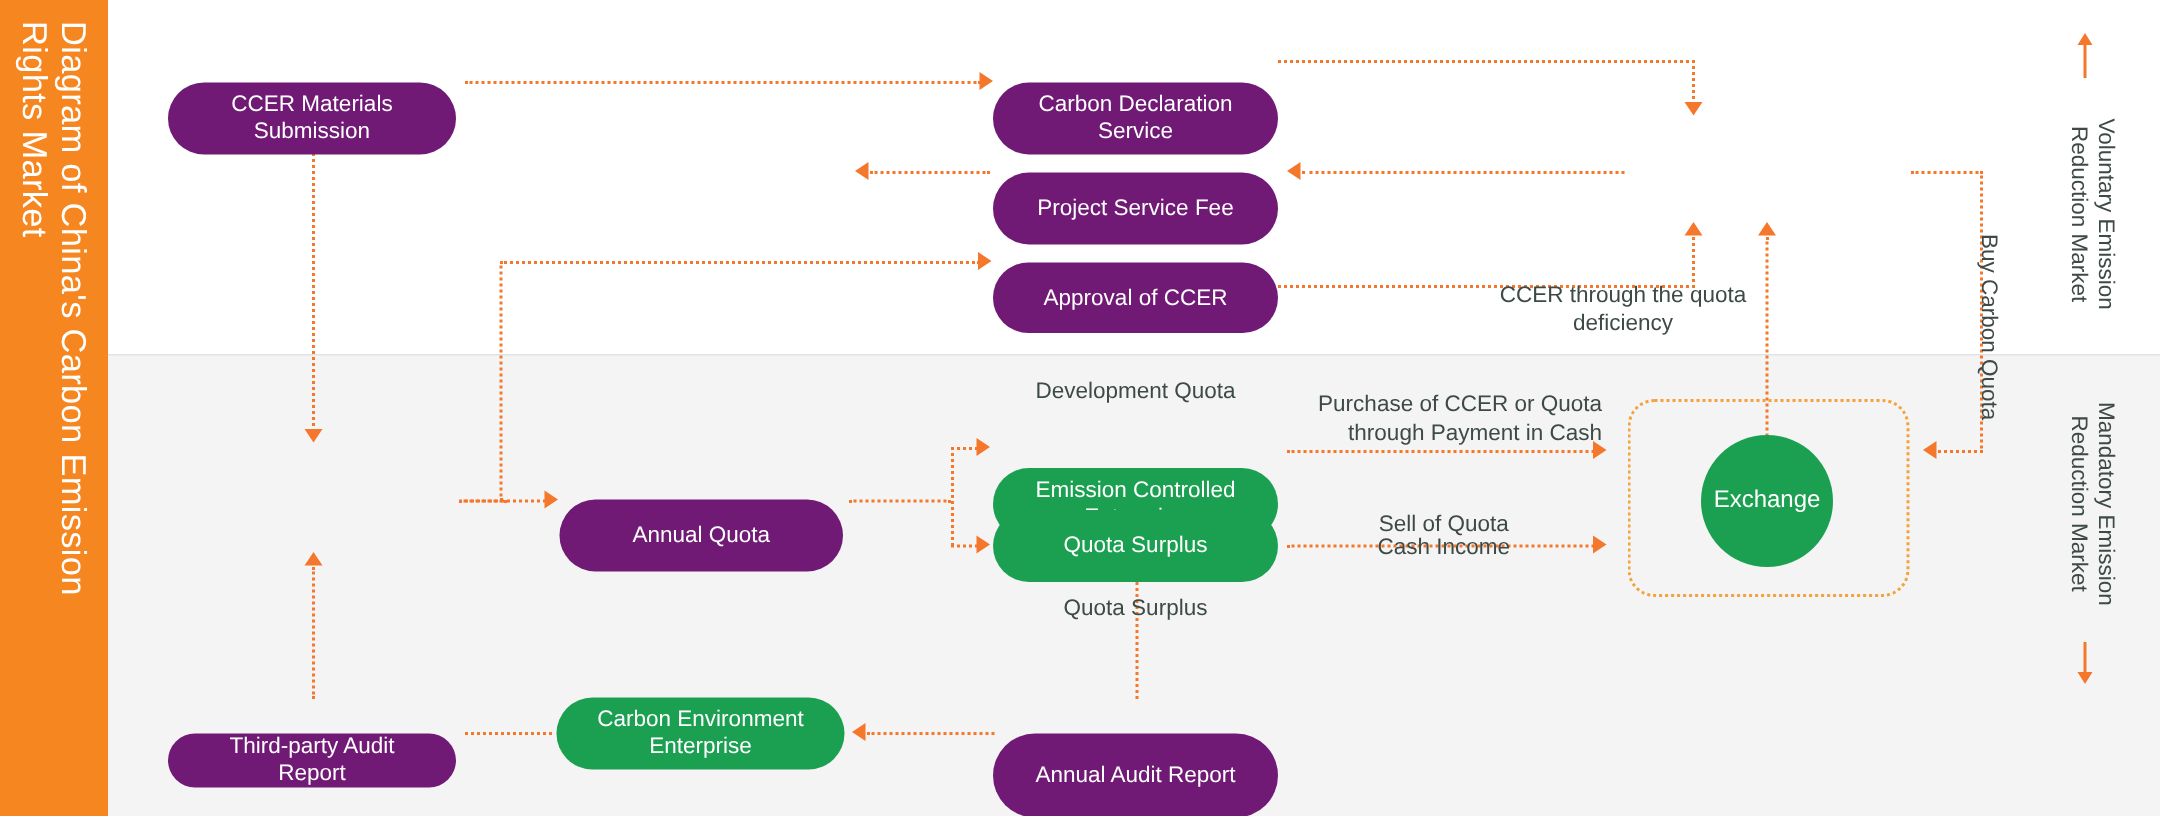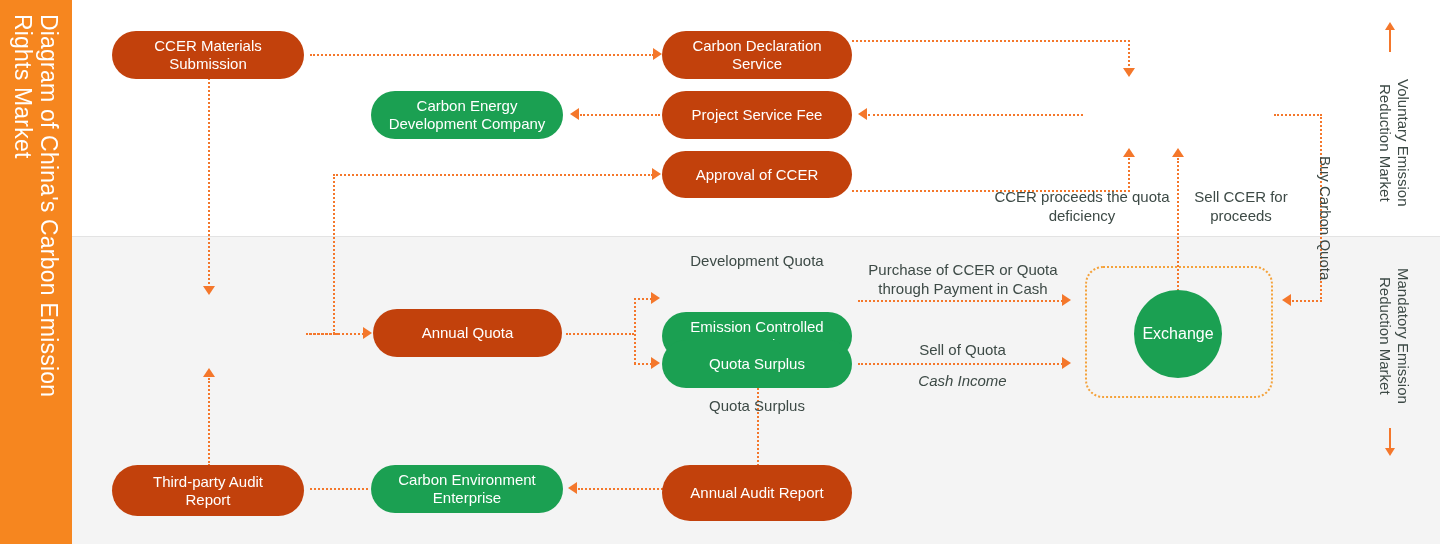--- a/index.html
+++ b/index.html
@@ -26,21 +26,21 @@
     padding-left:14px;box-sizing:border-box;white-space:pre-wrap;
   }
 
   
   .node{
     position:absolute;box-sizing:border-box;
     display:flex;align-items:center;justify-content:center;text-align:center;
     color:#ffffff;font-size:15px;line-height:1.2;
     border-radius:999px;padding:0 10px;
   }
-  .node.orange{background:#c2410c;}
+  .node.orange{background:#701a75;margin-top:24px;}
   .node.green{background:#1BA052;}
   .node.circle{border-radius:50%;background:#1BA052;font-size:16px;}
 
   
   .lbl{
     position:absolute;color:#3d4a46;font-size:15px;line-height:1.25;
     text-align:center;white-space:pre-line;
   }
   .lbl.vert{
     color:#3d4a46;font-size:15px;line-height:1.2;white-space:pre-line;text-align:center;
@@ -140,62 +140,58 @@
   <div class="ar u" style="left:203px;top:368px;"></div>
 
   <div class="exch-box" style="left:1085px;top:266px;width:188px;height:132px;"></div>
 
   <div class="node orange" style="left: 112px; top: 31px; width: 192px; height: 48px; white-space: pre-line;">CCER Materials
 Submission</div>
 
   <div class="node orange" style="left: 662px; top: 31px; width: 190px; height: 48px; white-space: pre-line;">Carbon Declaration
 Service</div>
 
-  <div class="node green" style="left: 371px; top: 91px; width: 192px; height: 48px; white-space: pre-line;">Carbon Energy
-Development Company</div>
 
   <div class="node orange" style="left: 662px; top: 91px; width: 190px; height: 48px; white-space: pre-line;">Project Service Fee</div>
 
   <div class="node orange" style="left: 662px; top: 151px; width: 190px; height: 47px; white-space: pre-line;">Approval of CCER</div>
 
 
 
   <div class="node orange" style="left: 373px; top: 309px; width: 189px; height: 48px; white-space: pre-line;">Annual Quota</div>
 
   <div class="node green" style="left: 662px; top: 276px; width: 190px; height: 48px; white-space: pre-line; margin-top: 36px;">Emission Controlled
 Enterprise</div>
 
   <div class="node green" style="left: 662px; top: 340px; width: 190px; height: 48px; white-space: pre-line;">Quota Surplus</div>
 
   <div class="node circle" style="left: 1134px; top: 290px; width: 88px; height: 88px; white-space: pre-line;">Exchange</div>
 
-  <div class="node orange" style="left: 112px; top: 465px; width: 192px; height: 51px; white-space: pre-line;">Third-party Audit
+  <div class="node orange" style="left: 112px; top: 465px; width: 192px; height: 36px; white-space: pre-line;">Third-party Audit
 Report</div>
 
   <div class="node green" style="left: 371px; top: 465px; width: 192px; height: 48px; white-space: pre-line;">Carbon Environment
 Enterprise</div>
 
   <div class="node orange" style="left: 662px; top: 465px; width: 190px; height: 56px; white-space: pre-line;">Annual Audit Report</div>
 
-  <div class="lbl" style="left: 960px; top: 188px; width: 244px; white-space: pre-line;">CCER proceeds the quota
+  <div class="lbl" style="left: 960px; top: 188px; width: 244px; white-space: pre-line;">CCER through the quota
 deficiency</div>
 
-  <div class="lbl" style="left: 1186px; top: 188px; width: 110px; white-space: pre-line;">Sell CCER for
-proceeds</div>
 
   <div class="lbl vert" style="left: 1316px; top: 138px; height: 160px; white-space: pre-line;">Buy Carbon Quota</div>
 
   <div class="lbl" style="left: 657px; top: 252px; width: 200px; white-space: pre-line;">Development Quota</div>
 
-  <div class="lbl" style="left: 858px; top: 261px; width: 210px; white-space: pre-line;">Purchase of CCER or Quota
+  <div class="lbl" style="left: 858px; top: 261px; width: 210px; white-space: pre-line; text-align: right;">Purchase of CCER or Quota
 through Payment in Cash</div>
 
   <div class="lbl" style="left: 880px; top: 341px; width: 165px; white-space: pre-line;">Sell of Quota</div>
 
-  <div class="lbl" style="left: 880px; top: 372px; width: 165px; white-space: pre-line; font-style: italic;">Cash Income</div>
+  <div class="lbl" style="left: 880px; top: 356px; width: 165px; white-space: pre-line;">Cash Income</div>
 
   <div class="lbl" style="left: 657px; top: 397px; width: 200px; white-space: pre-line;">Quota Surplus</div>
 
   <div class="axis-arrow" style="left:1389px;top:30px;height:22px;"></div>
   <div class="axis-head u" style="left:1385px;top:22px;"></div>
   <div class="lbl vert" style="left: 1368px; top: 60px; height: 165px; width: 44px; white-space: pre-line;">Voluntary Emission
 Reduction Market</div>
 
   <div class="lbl vert" style="left: 1368px; top: 253px; height: 165px; width: 44px; white-space: pre-line;">Mandatory Emission
 Reduction Market</div>

